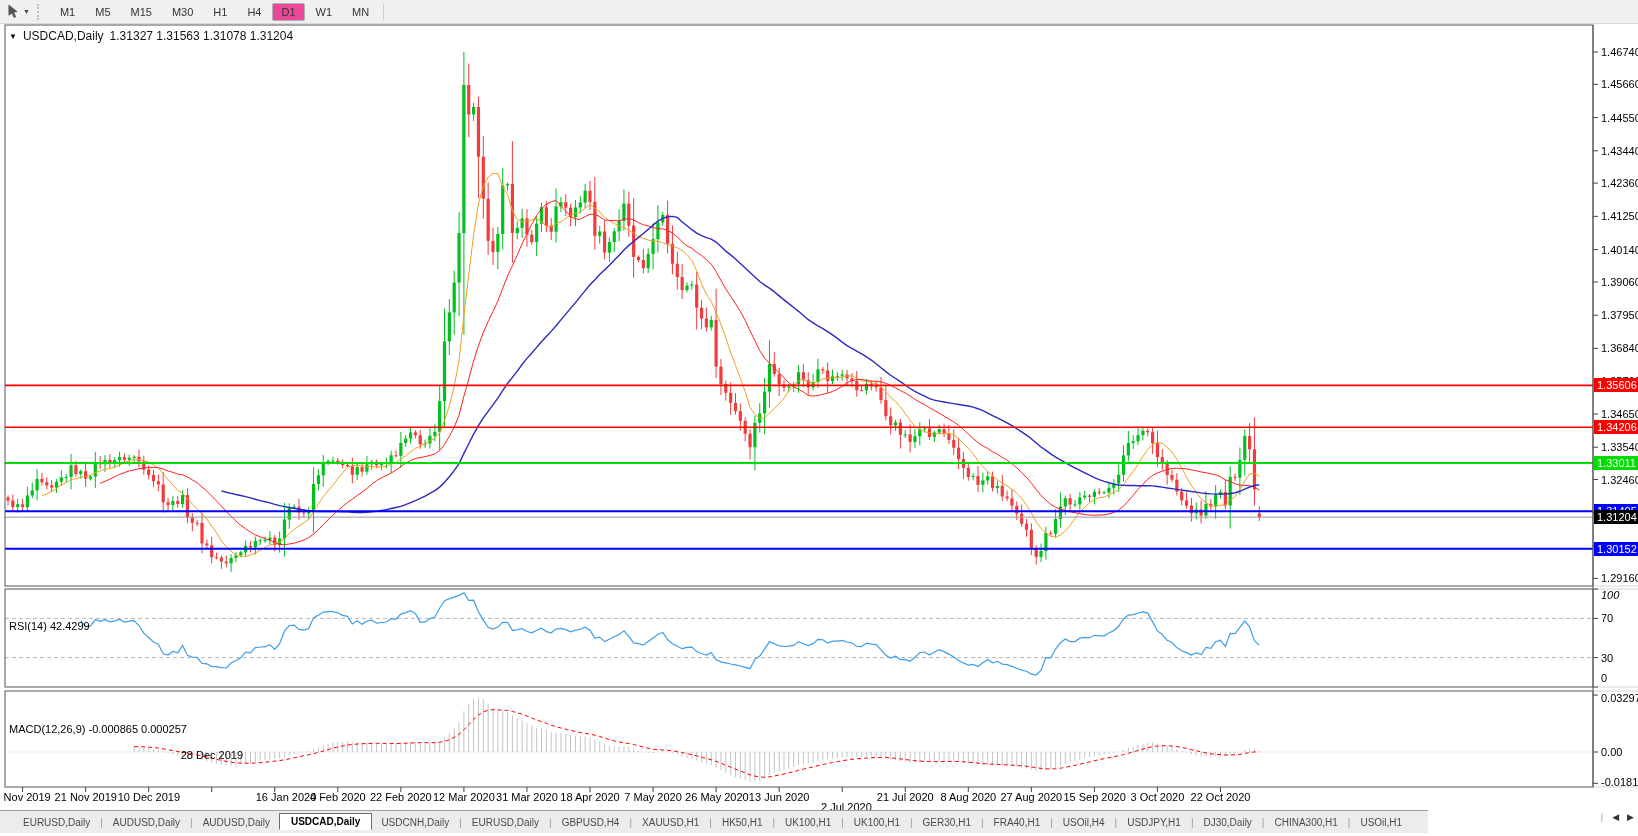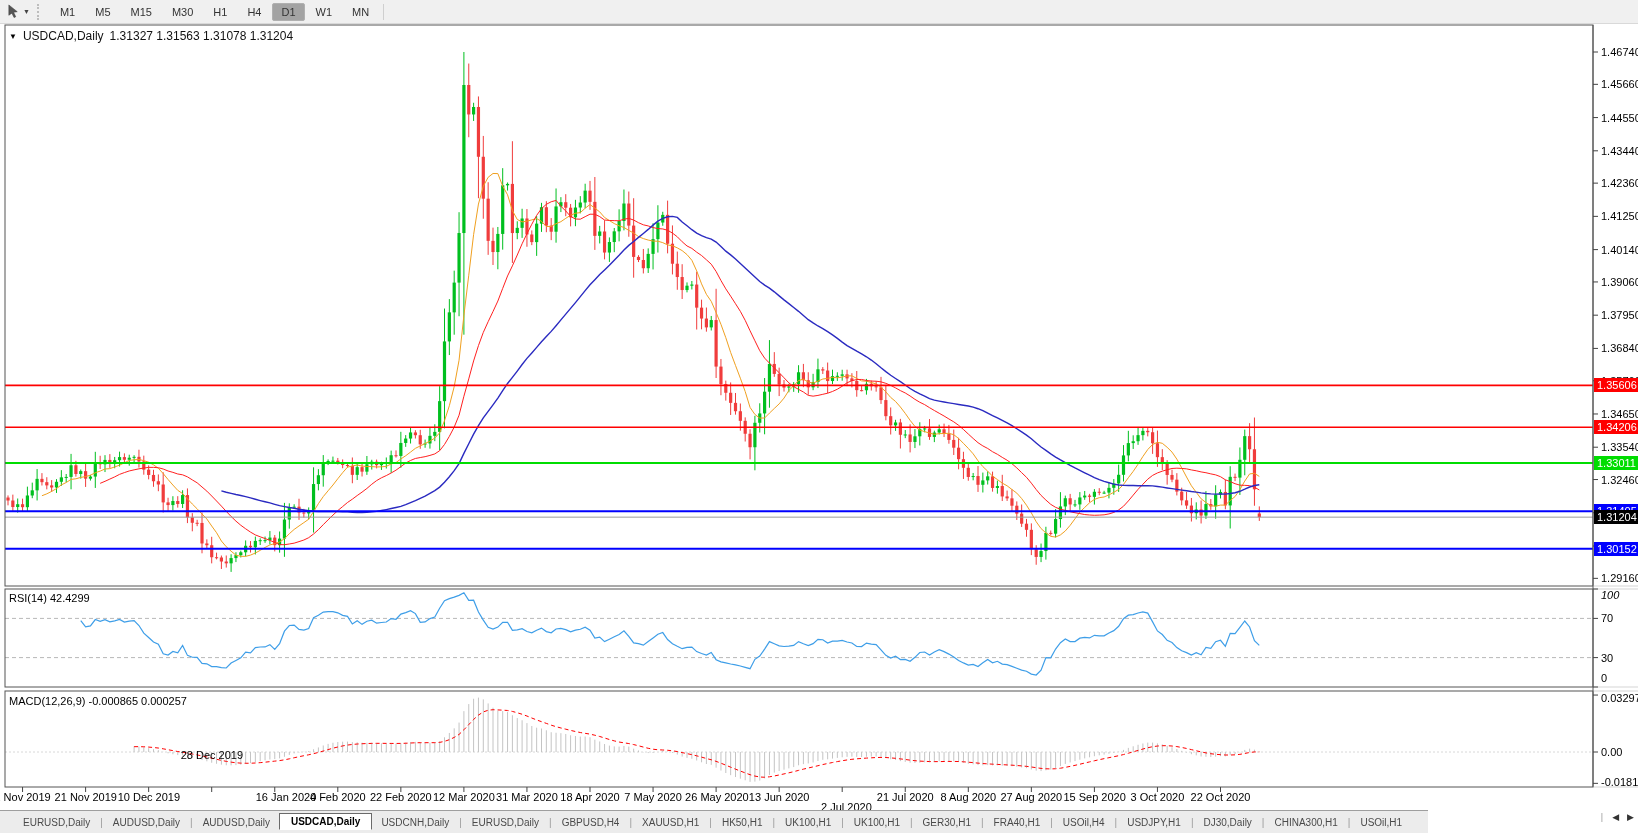--- a/index.html
+++ b/index.html
@@ -5,29 +5,29 @@
   html,body{margin:0;padding:0;width:1638px;height:836px;overflow:hidden;background:#fff;
     font-family:"Liberation Sans",sans-serif;}
   #root{position:relative;width:1638px;height:836px;}
   
   #toolbar{position:absolute;left:0;top:0;width:1638px;height:23px;background:#f0f0f0;
     border-bottom:1px solid #d9d9d9;display:flex;align-items:center;font-size:11px;color:#333;}
   .tool-icon{width:18px;height:16px;margin-left:4px;display:flex;align-items:center;justify-content:center;}
   .caret{font-size:7px;color:#444;margin:0 3px 0 1px;}
   .grip{width:5px;height:16px;border-left:2px dotted #bdbdbd;margin:0 6px 0 4px;}
   .tf{padding:2px 8px;margin:0 1px;border:1px solid transparent;border-radius:2px;cursor:default;}
-  .tf.active{background:#a3a3a3;border:1px solid #b0b0b0;}
+  .tf.active{background:#ec4899;border:1px solid #b0b0b0;}
   .tsep{width:1px;height:16px;background:#cfcfcf;margin:0 4px;}
   
   .axl{position:absolute;font-size:11px;color:#000;white-space:nowrap;line-height:13px;}
   .badge{position:absolute;left:1594px;width:43px;height:14px;font-size:11px;line-height:14px;
     color:#fff;padding-left:3px;white-space:nowrap;}
   #title-bar{position:absolute;left:9px;top:29px;font-size:12px;color:#111;display:flex;align-items:center;gap:6px;}
   #title-bar .tri{font-size:8px;color:#000;}
-  .pane-label{position:absolute;font-size:11px;color:#000;}
+  .pane-label{position:absolute;font-size:11px;color:#000;margin-top:28px;}
   
   
   #tabbar{position:absolute;left:0;top:810px;width:1428px;height:23px;background:#ececec;
     border-top:1px solid #9e9e9e;display:flex;align-items:center;font-size:10px;color:#4a4a4a;padding-left:14px;box-sizing:border-box;}
   .tab{padding:2px 9px;white-space:nowrap;cursor:default;}
   .tab.active{background:#fff;border:1px solid #6a6a6a;border-bottom:1px solid #fff;color:#000;font-weight:bold;
     padding:2px 11px;margin-top:-1px;}
   .tabsep{color:#9a9a9a;margin:0 1px;}
   #tab-nav{position:absolute;right:4px;top:812px;display:flex;gap:8px;font-size:9px;color:#333;align-items:center;}
   svg{position:absolute;left:0;top:0;}

